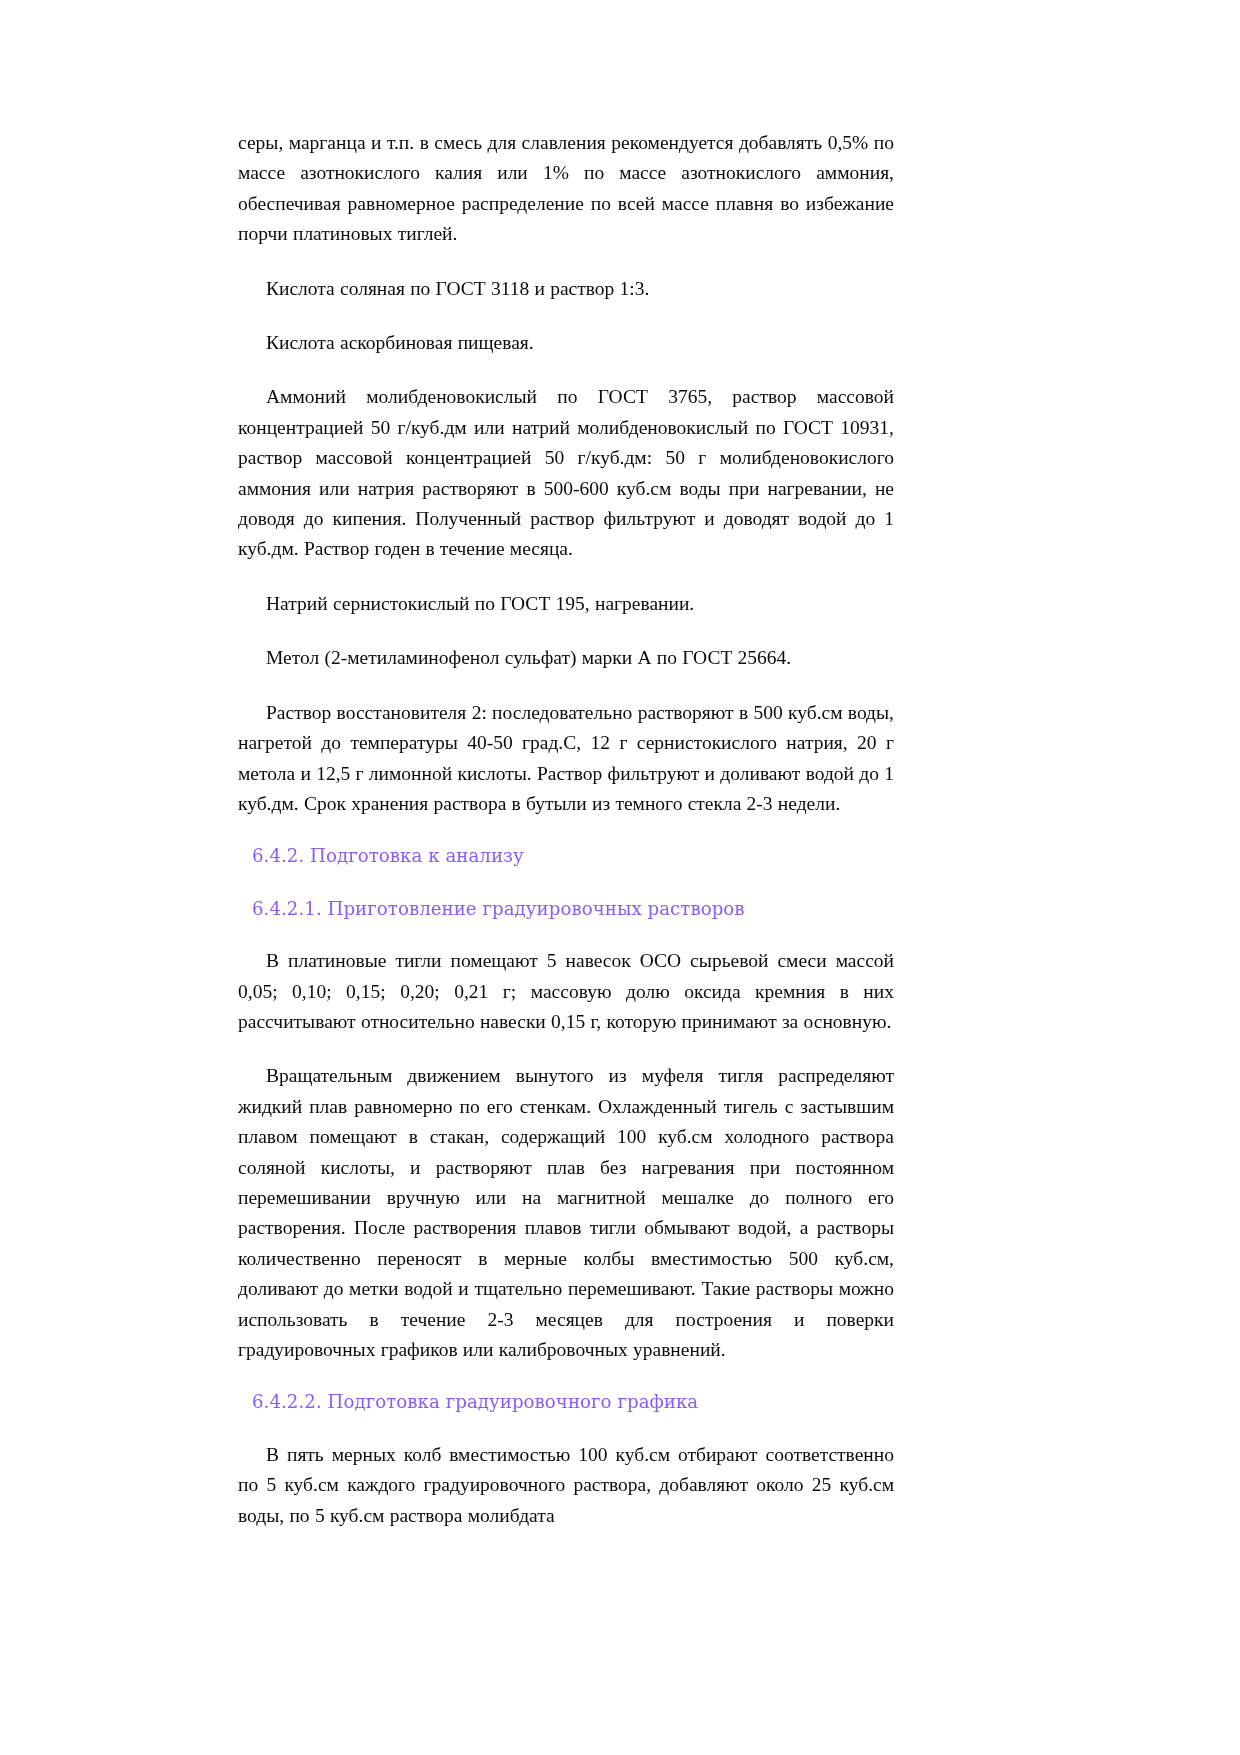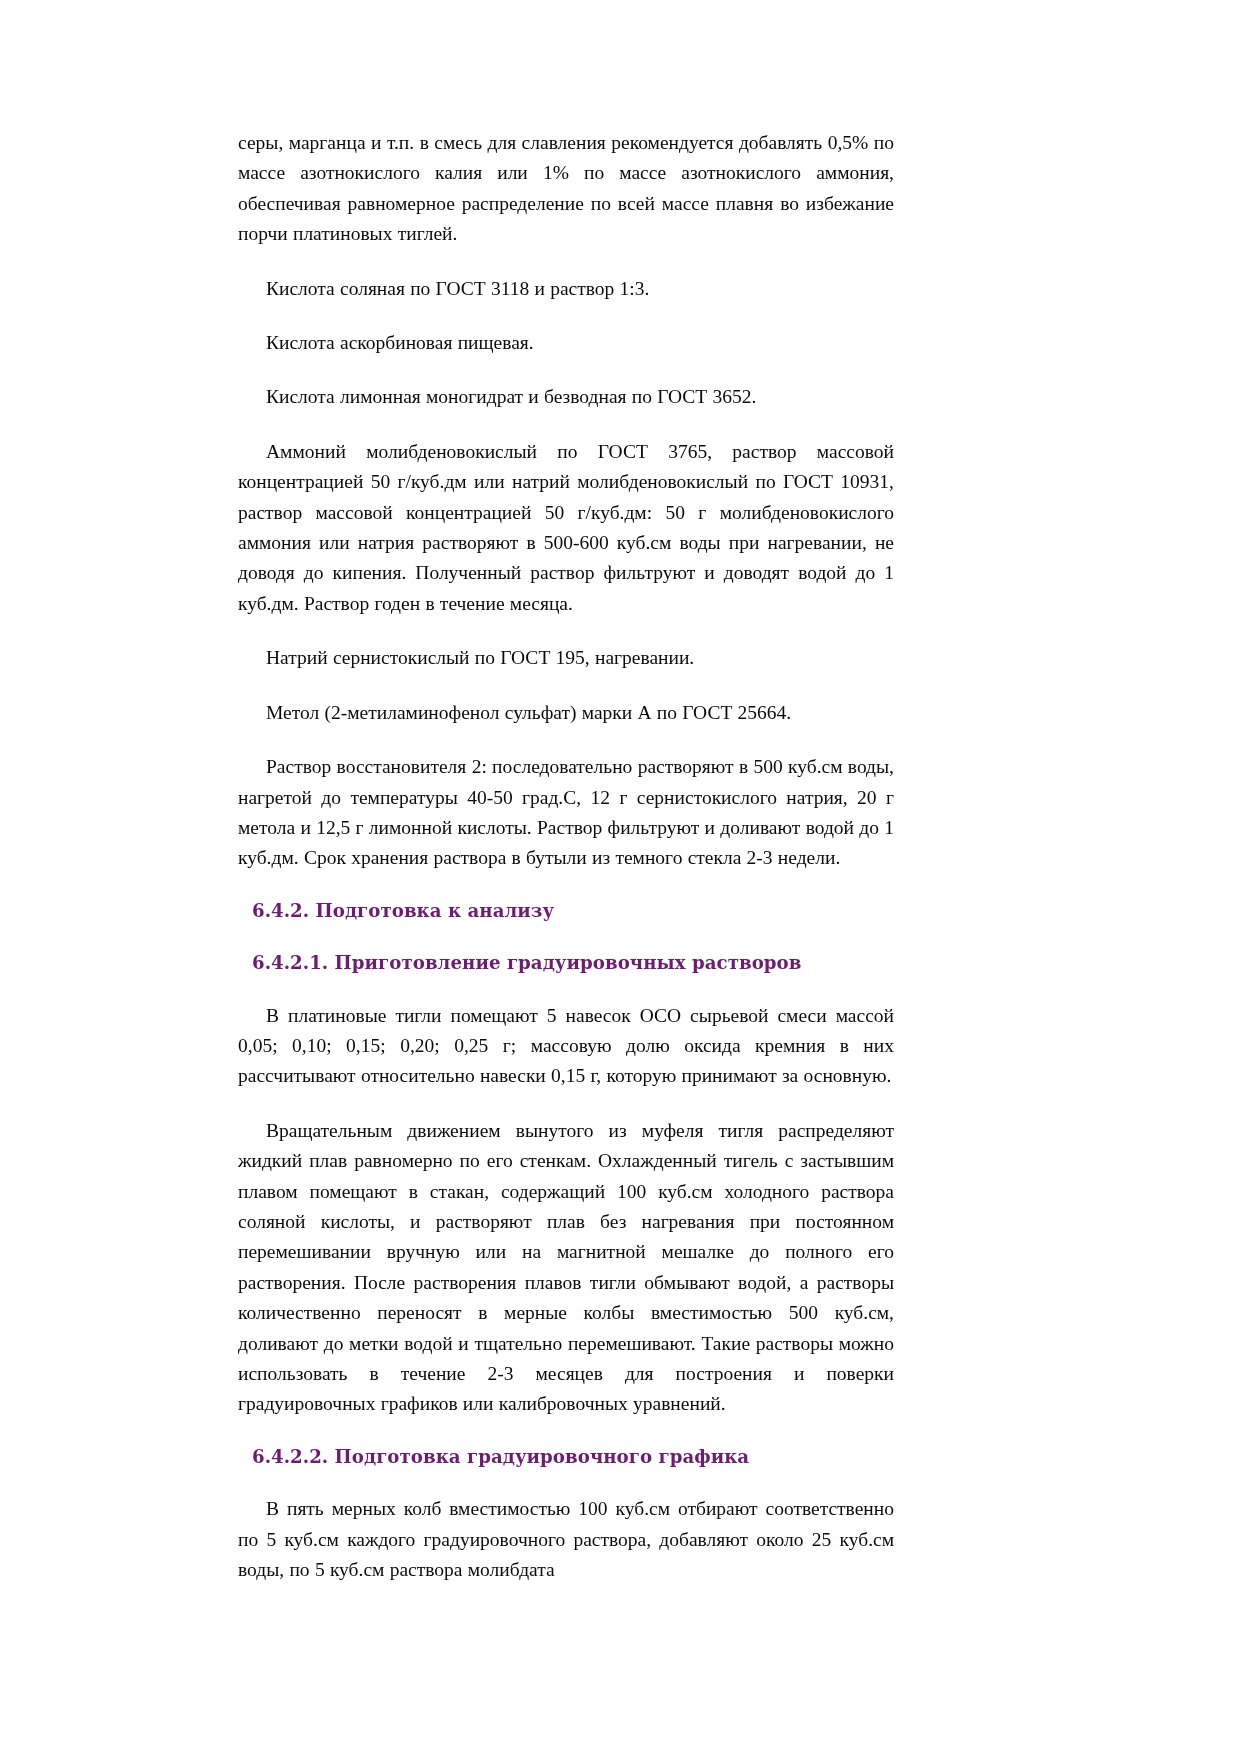--- a/index.html
+++ b/index.html
@@ -39,59 +39,58 @@
   .para.no-indent {
     text-indent: 0;
   }
   .para.tight-bottom {
     margin-bottom: 22px;
   }
   .heading {
     font-family: "DejaVu Serif", "Liberation Serif", serif;
     font-size: 18.2px;
     line-height: 30.4px;
-    color: #701a75;
+    color: #8b5cf6;
     text-align: left;
     margin: 0 0 22px 0;
     text-indent: 14px;
-    font-weight: 700;
+    font-weight: 400;
     letter-spacing: 0.002em;
   }
   .heading.first-of-group {
     margin-top: 4px;
   }
 </style>
 </head>
 <body>
 
 <div class="page">
   <div class="text-column">
 
     <p class="para no-indent">серы, марганца и т.п. в смесь для славления рекомендуется добавлять 0,5% по массе азотнокислого калия или 1% по массе азотнокислого аммония, обеспечивая равномерное распределение по всей массе плавня во избежание порчи платиновых тиглей.</p>
 
     <p class="para">Кислота соляная по ГОСТ 3118 и раствор 1:3.</p>
 
     <p class="para">Кислота аскорбиновая пищевая.</p>
 
-    <p class="para">Кислота лимонная моногидрат и безводная по ГОСТ 3652.</p>
 
     <p class="para">Аммоний молибденовокислый по ГОСТ 3765, раствор массовой концентрацией 50 г/куб.дм или натрий молибденовокислый по ГОСТ 10931, раствор массовой концентрацией 50 г/куб.дм: 50 г молибденовокислого аммония или натрия растворяют в 500-600 куб.см воды при нагревании, не доводя до кипения. Полученный раствор фильтруют и доводят водой до 1 куб.дм. Раствор годен в течение месяца.</p>
 
     <p class="para">Натрий сернистокислый по ГОСТ 195, нагревании.</p>
 
     <p class="para">Метол (2-метиламинофенол сульфат) марки А по ГОСТ 25664.</p>
 
 
     <p class="para tight-bottom">Раствор восстановителя 2: последовательно растворяют в 500 куб.см воды, нагретой до температуры 40-50 град.С, 12 г сернистокислого натрия, 20 г метола и 12,5 г лимонной кислоты. Раствор фильтруют и доливают водой до 1 куб.дм. Срок хранения раствора в бутыли из темного стекла 2-3 недели.</p>
 
     <p class="heading first-of-group">6.4.2. Подготовка к анализу</p>
 
     <p class="heading">6.4.2.1. Приготовление градуировочных растворов</p>
 
-    <p class="para">В платиновые тигли помещают 5 навесок ОСО сырьевой смеси массой 0,05; 0,10; 0,15; 0,20; 0,25 г; массовую долю оксида кремния в них рассчитывают относительно навески 0,15 г, которую принимают за основную.</p>
+    <p class="para">В платиновые тигли помещают 5 навесок ОСО сырьевой смеси массой 0,05; 0,10; 0,15; 0,20; 0,21 г; массовую долю оксида кремния в них рассчитывают относительно навески 0,15 г, которую принимают за основную.</p>
 
 
     <p class="para tight-bottom">Вращательным движением вынутого из муфеля тигля распределяют жидкий плав равномерно по его стенкам. Охлажденный тигель с застывшим плавом помещают в стакан, содержащий 100 куб.см холодного раствора соляной кислоты, и растворяют плав без нагревания при постоянном перемешивании вручную или на магнитной мешалке до полного его растворения. После растворения плавов тигли обмывают водой, а растворы количественно переносят в мерные колбы вместимостью 500 куб.см, доливают до метки водой и тщательно перемешивают. Такие растворы можно использовать в течение 2-3 месяцев для построения и поверки градуировочных графиков или калибровочных уравнений.</p>
 
     <p class="heading">6.4.2.2. Подготовка градуировочного графика</p>
 
     <p class="para">В пять мерных колб вместимостью 100 куб.см отбирают соответственно по 5 куб.см каждого градуировочного раствора, добавляют около 25 куб.см воды, по 5 куб.см раствора молибдата</p>
 
   </div>
 </div>

